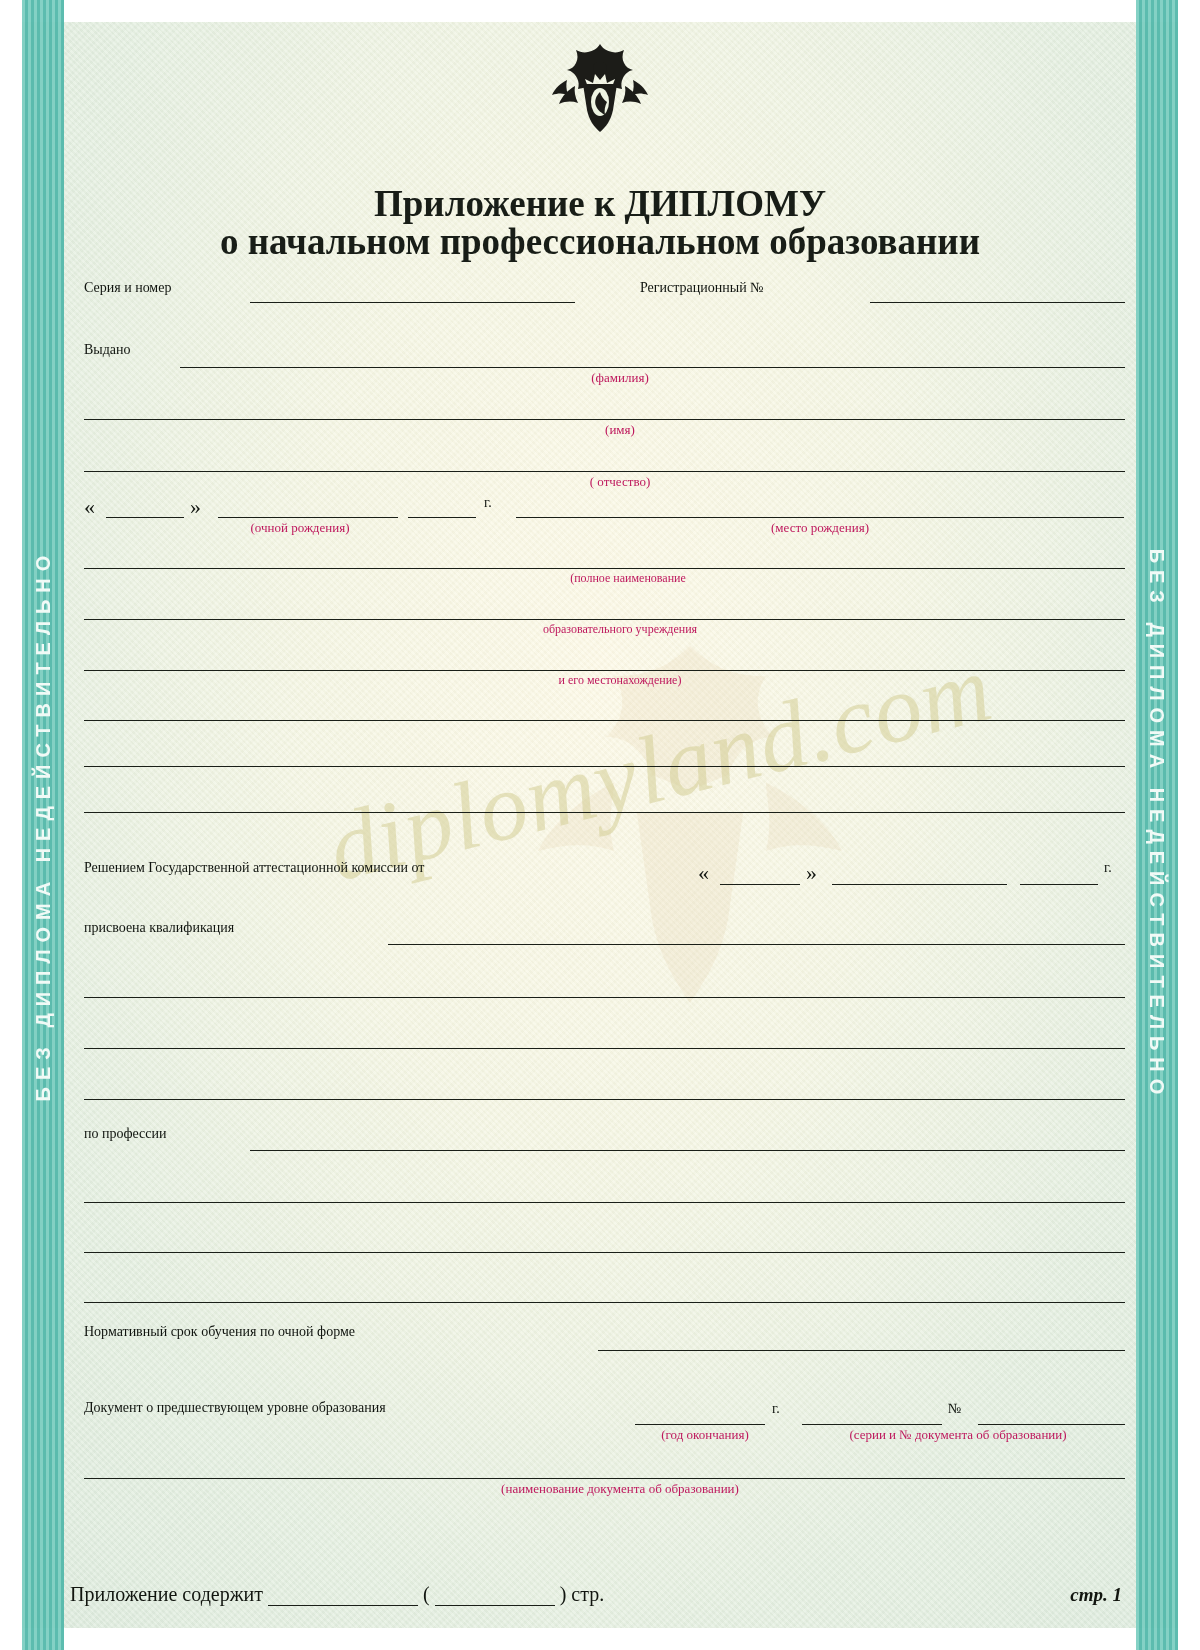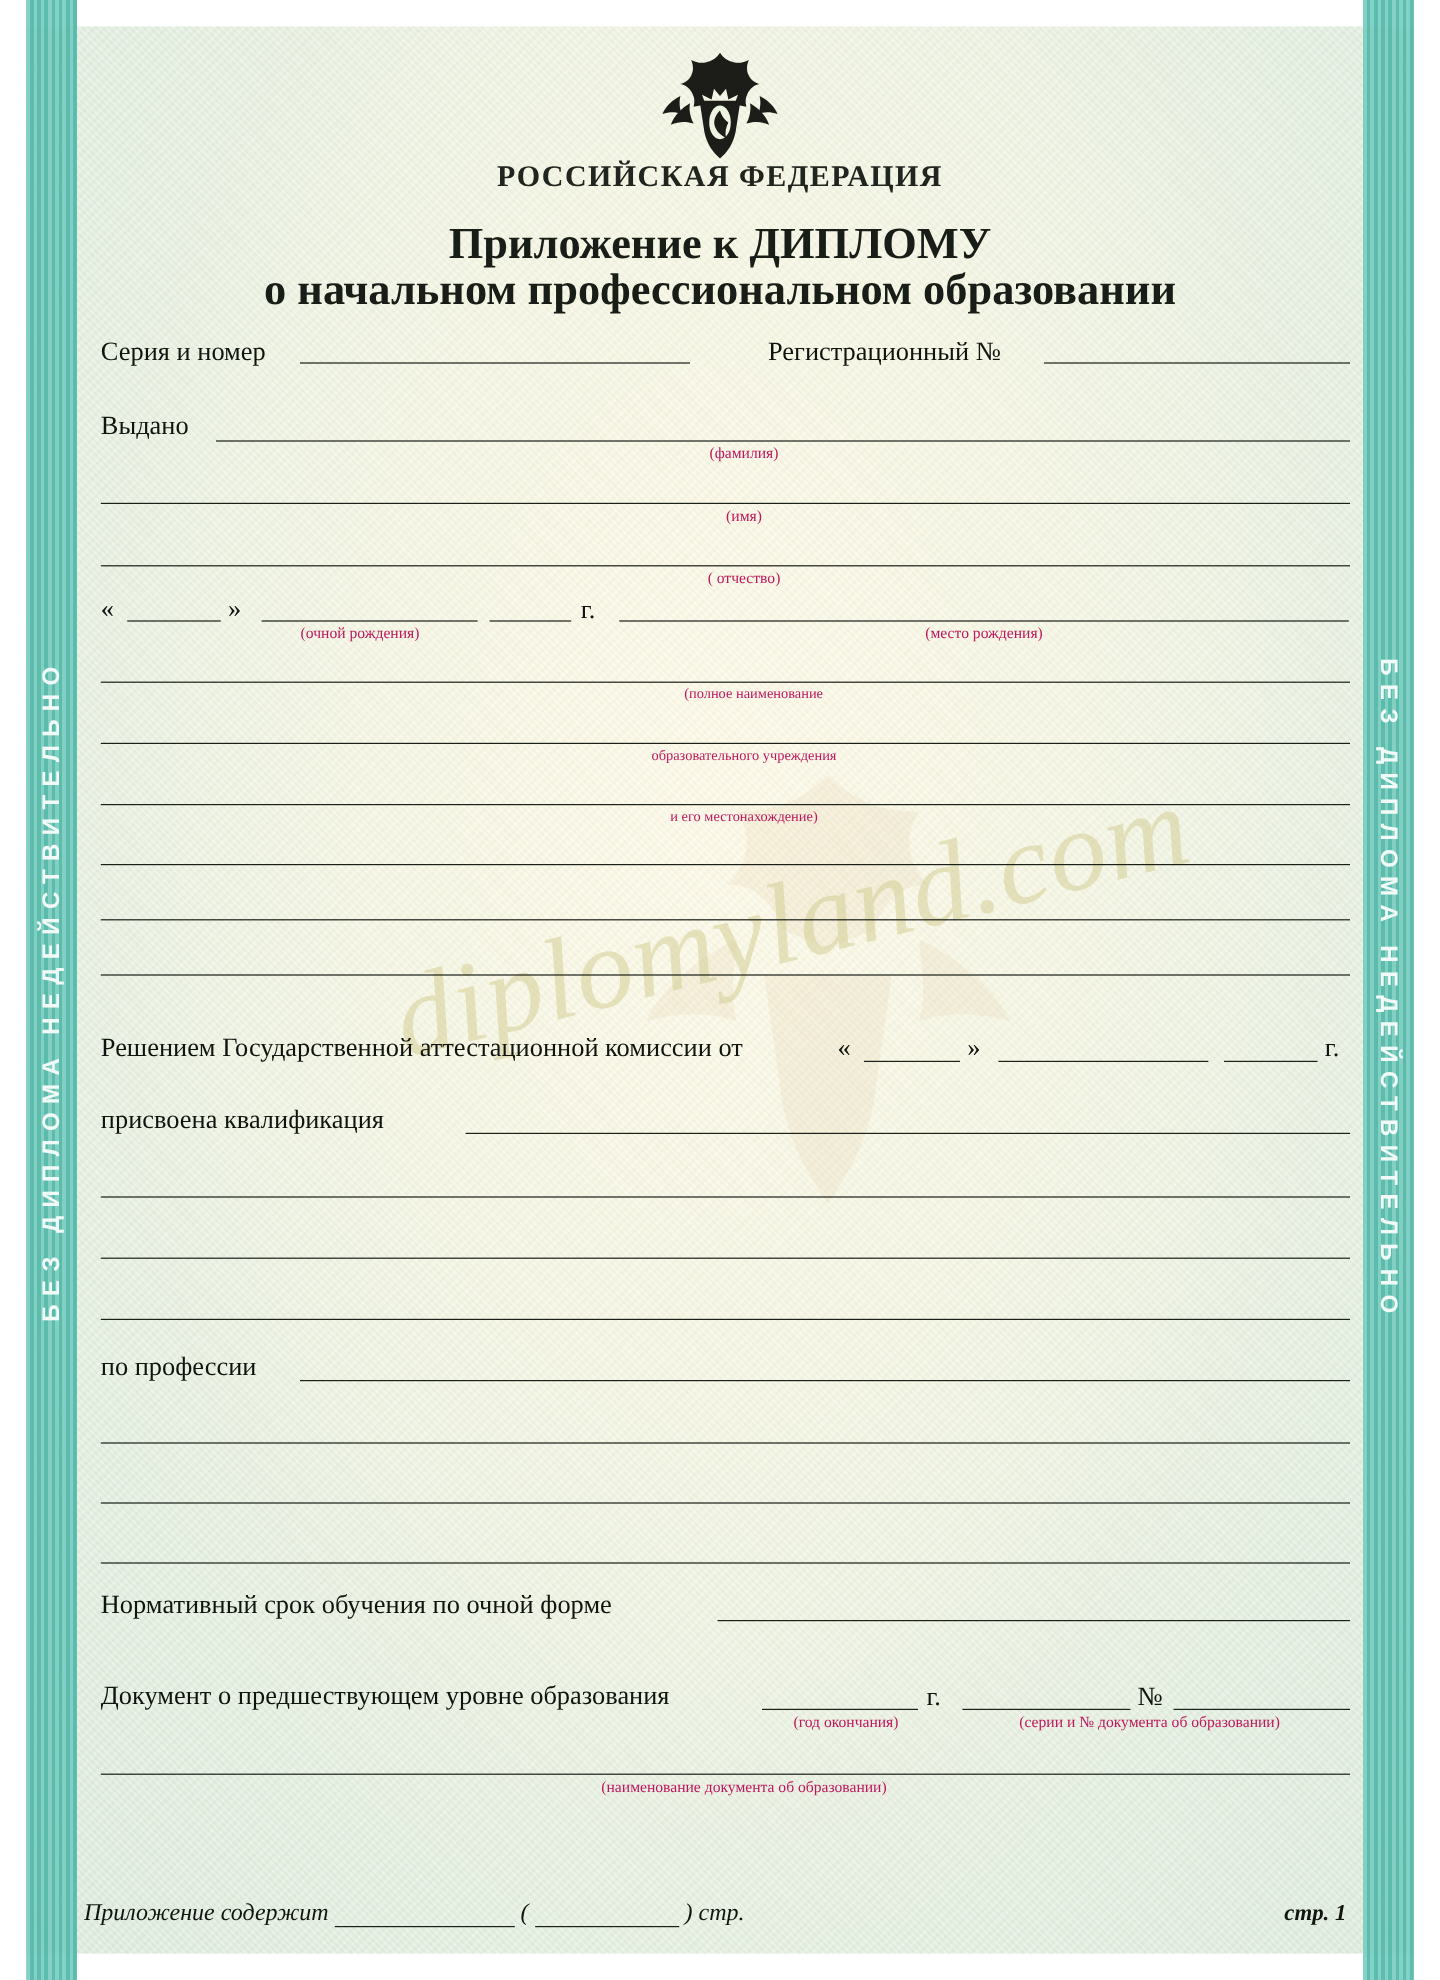--- a/index.html
+++ b/index.html
@@ -142,21 +142,21 @@
     font-weight: bold;
     font-size: 37px;
     color: #181d17;
     margin: 0;
   }
   .title1 { top: 160px; }
   .title2 { top: 198px; }
 
   .row {
     position: absolute;
-    font-size: 22px;
+    font-size: 14px;
     color: #10140f;
     white-space: nowrap;
   }
   .line {
     display: inline-block;
     border-bottom: 1.6px solid #1a1f18;
     height: 20px;
     vertical-align: bottom;
   }
   .fullline {
@@ -179,21 +179,20 @@
     bottom: 22px;
     font-style: italic;
     font-weight: bold;
     font-size: 19px;
     color: #11150f;
   }
   .footer-left {
     position: absolute;
     left: 0;
     bottom: 22px;
-    font-style: italic;
     font-size: 20px;
     color: #11150f;
     white-space: nowrap;
   }
 </style>
 </head>
 <body>
 
 <div class="page">
   <div class="sheet"></div>
@@ -235,21 +234,20 @@
         <path d="M43 18 l24 0 l0 4 l-24 0z"></path>
       </g>
       <g fill="#eef4e2">
         <ellipse cx="55" cy="62" rx="9" ry="14"></ellipse>
       </g>
       <g fill="#1c1c18">
         <path d="M55 52 c-4 4 -6 9 -4 14 c2 5 6 7 9 9 c-1 -5 0 -9 2 -13 c-3 -2 -6 -6 -7 -10z"></path>
       </g>
     </svg>
 
-    <h1 class="country">РОССИЙСКАЯ ФЕДЕРАЦИЯ</h1>
     <div class="title1">Приложение к ДИПЛОМУ</div>
     <div class="title2">о начальном профессиональном образовании</div>
 
     <div class="row" style="top:258px; left:14px;">Серия и номер</div>
     <div class="fullline" style="top:280px; left:180px; width:325px;"></div>
 
     <div class="row" style="top:258px; left:570px;text-align:right;">Регистрационный №</div>
     <div class="fullline" style="top:280px; left:800px; width:255px;"></div>
 
     <div class="row" style="top:320px; left:14px;">Выдано</div>

